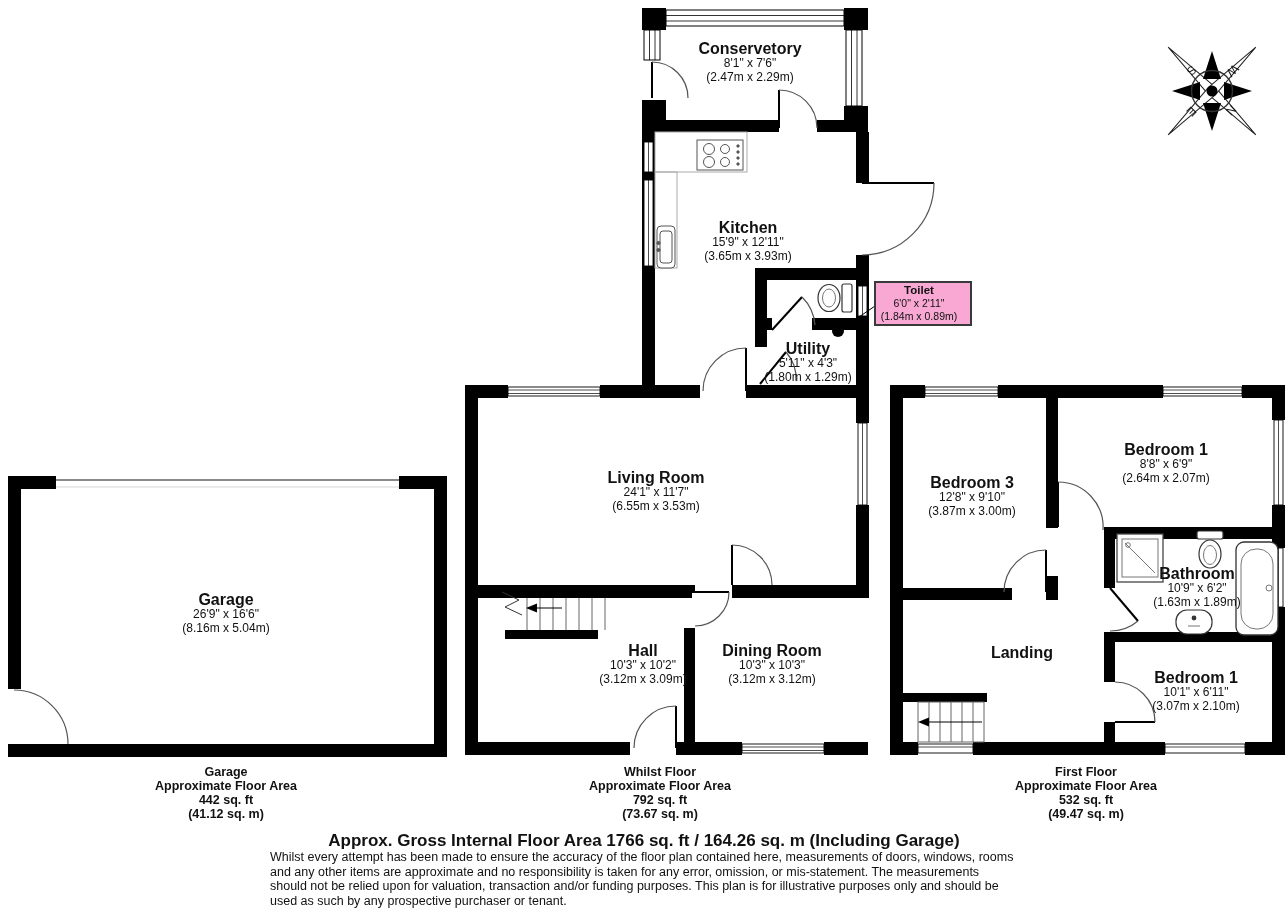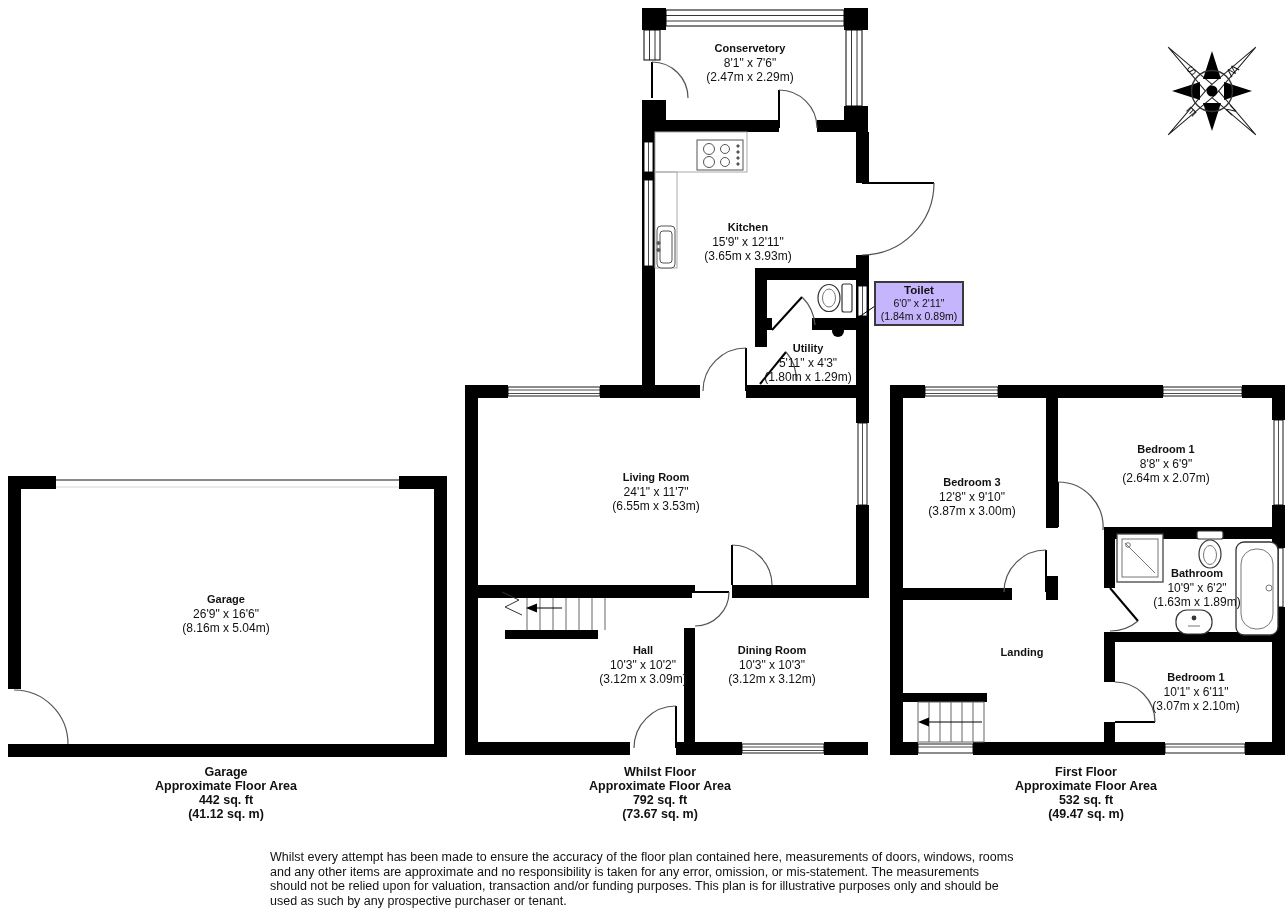--- a/index.html
+++ b/index.html
@@ -1,24 +1,24 @@
 <!DOCTYPE html>
 <html><head>
 <meta charset="utf-8">
 <style>
   html,body{margin:0;padding:0;background:#fff;}
   .canvas{position:relative;width:1288px;height:912px;background:#ffffff;
           font-family:"Liberation Sans",sans-serif;color:#111;overflow:hidden;}
   .plan-svg{position:absolute;left:0;top:0;z-index:1;}
   .room-label{position:absolute;transform:translate(-50%,-50%);text-align:center;
               white-space:nowrap;z-index:2;}
-  .room-name{font-weight:bold;font-size:11px;line-height:15px;}
+  .room-name{font-weight:bold;font-size:16px;line-height:15px;}
   .room-dim{font-size:12px;line-height:14px;}
-  .toilet-box{position:absolute;left:874px;top:281px;width:86px;background:#c4b5fd;
-              border:2px solid #3a3a3a;text-align:center;z-index:3;padding:1px 0 2px 0;}
+  .toilet-box{position:absolute;left:874px;top:281px;width:86px;background:#f9a8d4;
+              border:2px solid #3a3a3a;text-align:center;z-index:3;padding:1px 8px 2px 0;}
   .toilet-box .room-name{font-size:11.5px;line-height:13px;}
   .toilet-box .room-dim{font-size:10.5px;line-height:12.5px;}
   .floor-sum{position:absolute;transform:translateX(-50%);text-align:center;
              font-weight:bold;font-size:12.5px;line-height:14px;z-index:2;white-space:nowrap;}
   .footer-head{position:absolute;left:644px;top:831px;transform:translateX(-50%);
                font-weight:bold;font-size:17px;white-space:nowrap;z-index:2;}
   .footer-disc{position:absolute;left:644px;top:850px;transform:translateX(-50%);
                width:748px;text-align:left;font-size:12.5px;line-height:14.5px;z-index:2;}
 </style>
 </head>
@@ -349,15 +349,16 @@
   <div>792 sq. ft</div>
   <div>(73.67 sq. m)</div>
 </div>
 <div class="floor-sum" style="left:1086px;top:765px">
   <div>First Floor</div>
   <div>Approximate Floor Area</div>
   <div>532 sq. ft</div>
   <div>(49.47 sq. m)</div>
 </div>
 
+<div class="footer-head">Approx. Gross Internal Floor Area 1766 sq. ft / 164.26 sq. m (Including Garage)</div>
 <div class="footer-disc">Whilst every attempt has been made to ensure the accuracy of the floor plan contained here, measurements of doors, windows, rooms and any other items are approximate and no responsibility is taken for any error, omission, or mis-statement. The measurements should not be relied upon for valuation, transaction and/or funding purposes. This plan is for illustrative purposes only and should be used as such by any prospective purchaser or tenant.</div>
 
 </div>
 
 </body></html>

